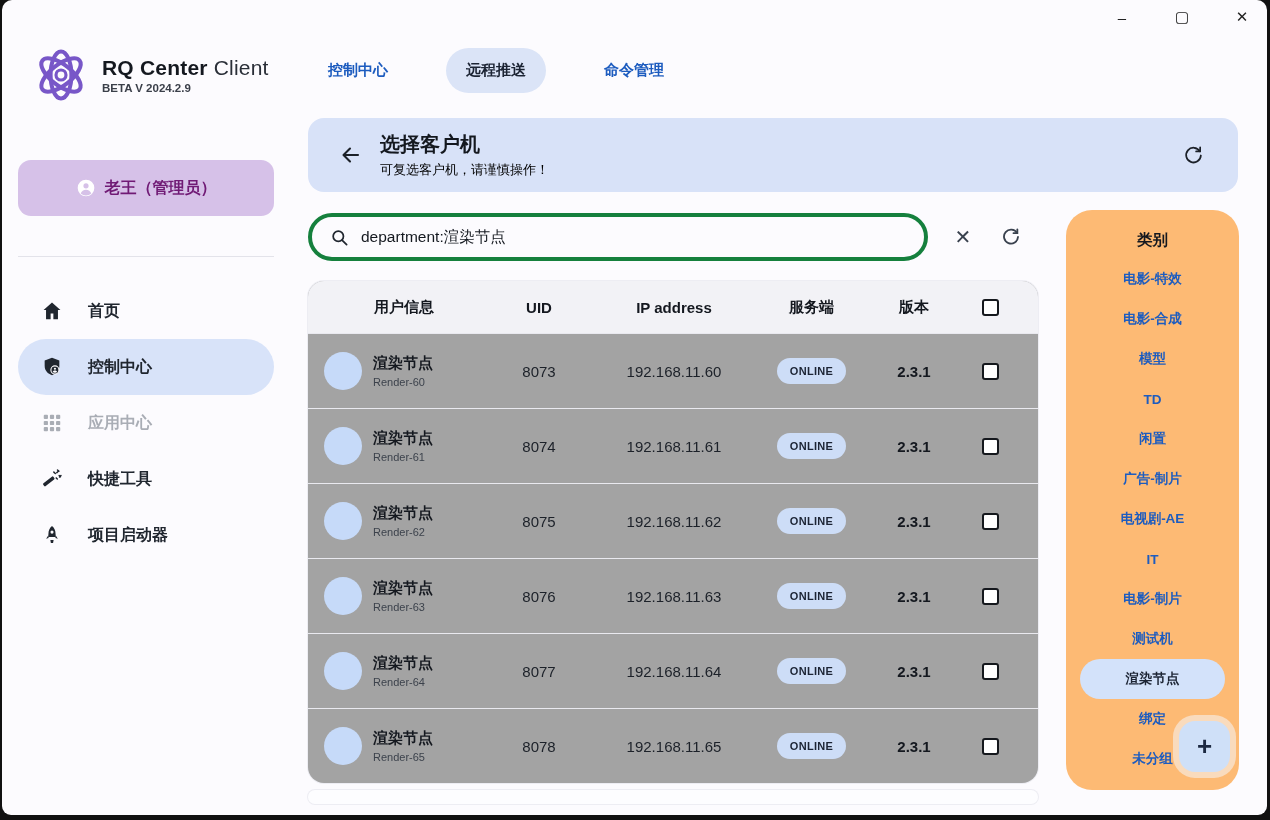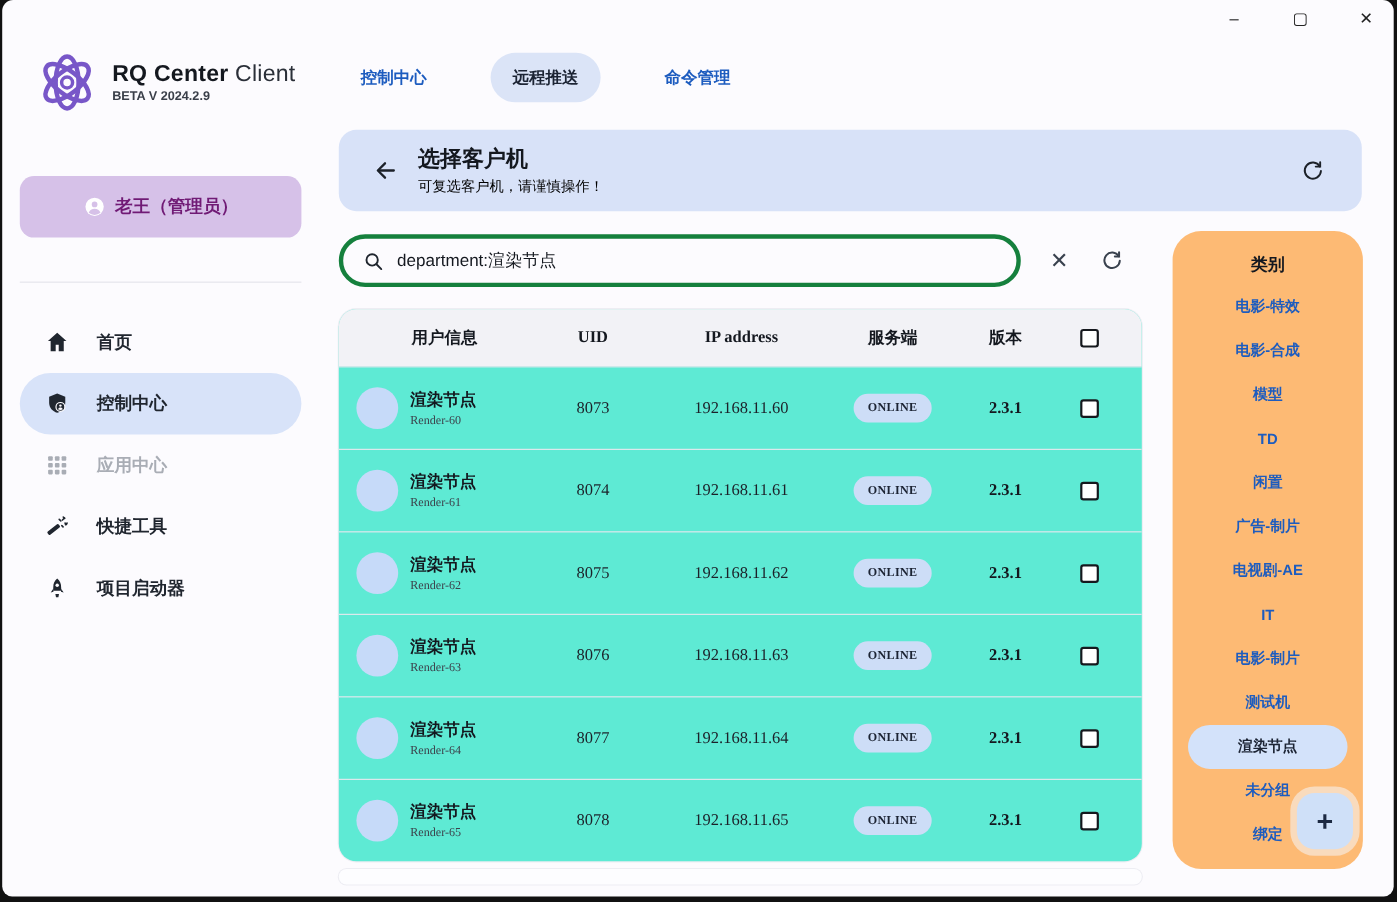--- a/index.html
+++ b/index.html
@@ -51,21 +51,21 @@
   .search-row{ margin-top:21px; display:flex; align-items:center; height:48px; }
   .search-box{ width:620px; height:48px; border:4px solid #15803d; border-radius:24px; background:#fcfbfe; display:flex; align-items:center; padding:0 18px; gap:12px; }
   .search-box svg{ width:19px; height:19px; flex:0 0 auto; }
   .search-box input{ border:none; outline:none; background:transparent; font-size:15.5px; color:#14181f; width:100%; font-family:inherit; }
   .icon-btn{ width:40px; height:40px; display:flex; align-items:center; justify-content:center; cursor:pointer; color:#39414e; }
   .icon-btn.clear{ margin-left:15px; font-size:20px; }
   .icon-btn.refresh{ margin-left:8px; }
   .icon-btn.refresh svg{ width:20px; height:20px; }
 
   
-  .table-card{ margin-top:20px; width:730px; background:#5eead4; border-radius:16px; overflow:hidden; box-shadow:0 0 0 1px #ededf3;font-family:Liberation Serif, serif; }
+  .table-card{ margin-top:20px; width:730px; background:#a3a3a3; border-radius:16px; overflow:hidden; box-shadow:0 0 0 1px #ededf3; }
   .trow{ display:grid; grid-template-columns:160px 110px 160px 115px 90px 1fr; align-items:center; padding:0 16px; }
   .thead{ height:52px; background:#f2f2f6; font-size:15px; font-weight:800; color:#14181f; }
   .thead > div{ text-align:center; }
   .thead .col-check{ display:flex; justify-content:center; }
   .tbody-row{ height:75px; border-top:1px solid #e9e9ef; font-size:15px; }
   .cell-user{ display:flex; align-items:center; gap:11px; }
   .avatar{ width:38px; height:38px; border-radius:50%; background:#c6daf9; flex:0 0 auto; }
   .uname{ font-size:15px; font-weight:700; color:#14181f; }
   .usub{ font-size:11px; color:#3c424c; margin-top:3px; }
   .cell-c{ text-align:center; color:#1c2129; }
@@ -349,21 +349,21 @@
     <div class="cat-item">电影-合成</div>
     <div class="cat-item">模型</div>
     <div class="cat-item">TD</div>
     <div class="cat-item">闲置</div>
     <div class="cat-item">广告-制片</div>
     <div class="cat-item">电视剧-AE</div>
     <div class="cat-item">IT</div>
     <div class="cat-item">电影-制片</div>
     <div class="cat-item">测试机</div>
     <div class="cat-item active">渲染节点</div>
+    <div class="cat-item">绑定</div>
     <div class="cat-item">未分组</div>
-    <div class="cat-item">绑定</div>
   </div>
 
   <div class="fab">
     <span>+</span>
   </div>
 
 </div>
 
 </body></html>

